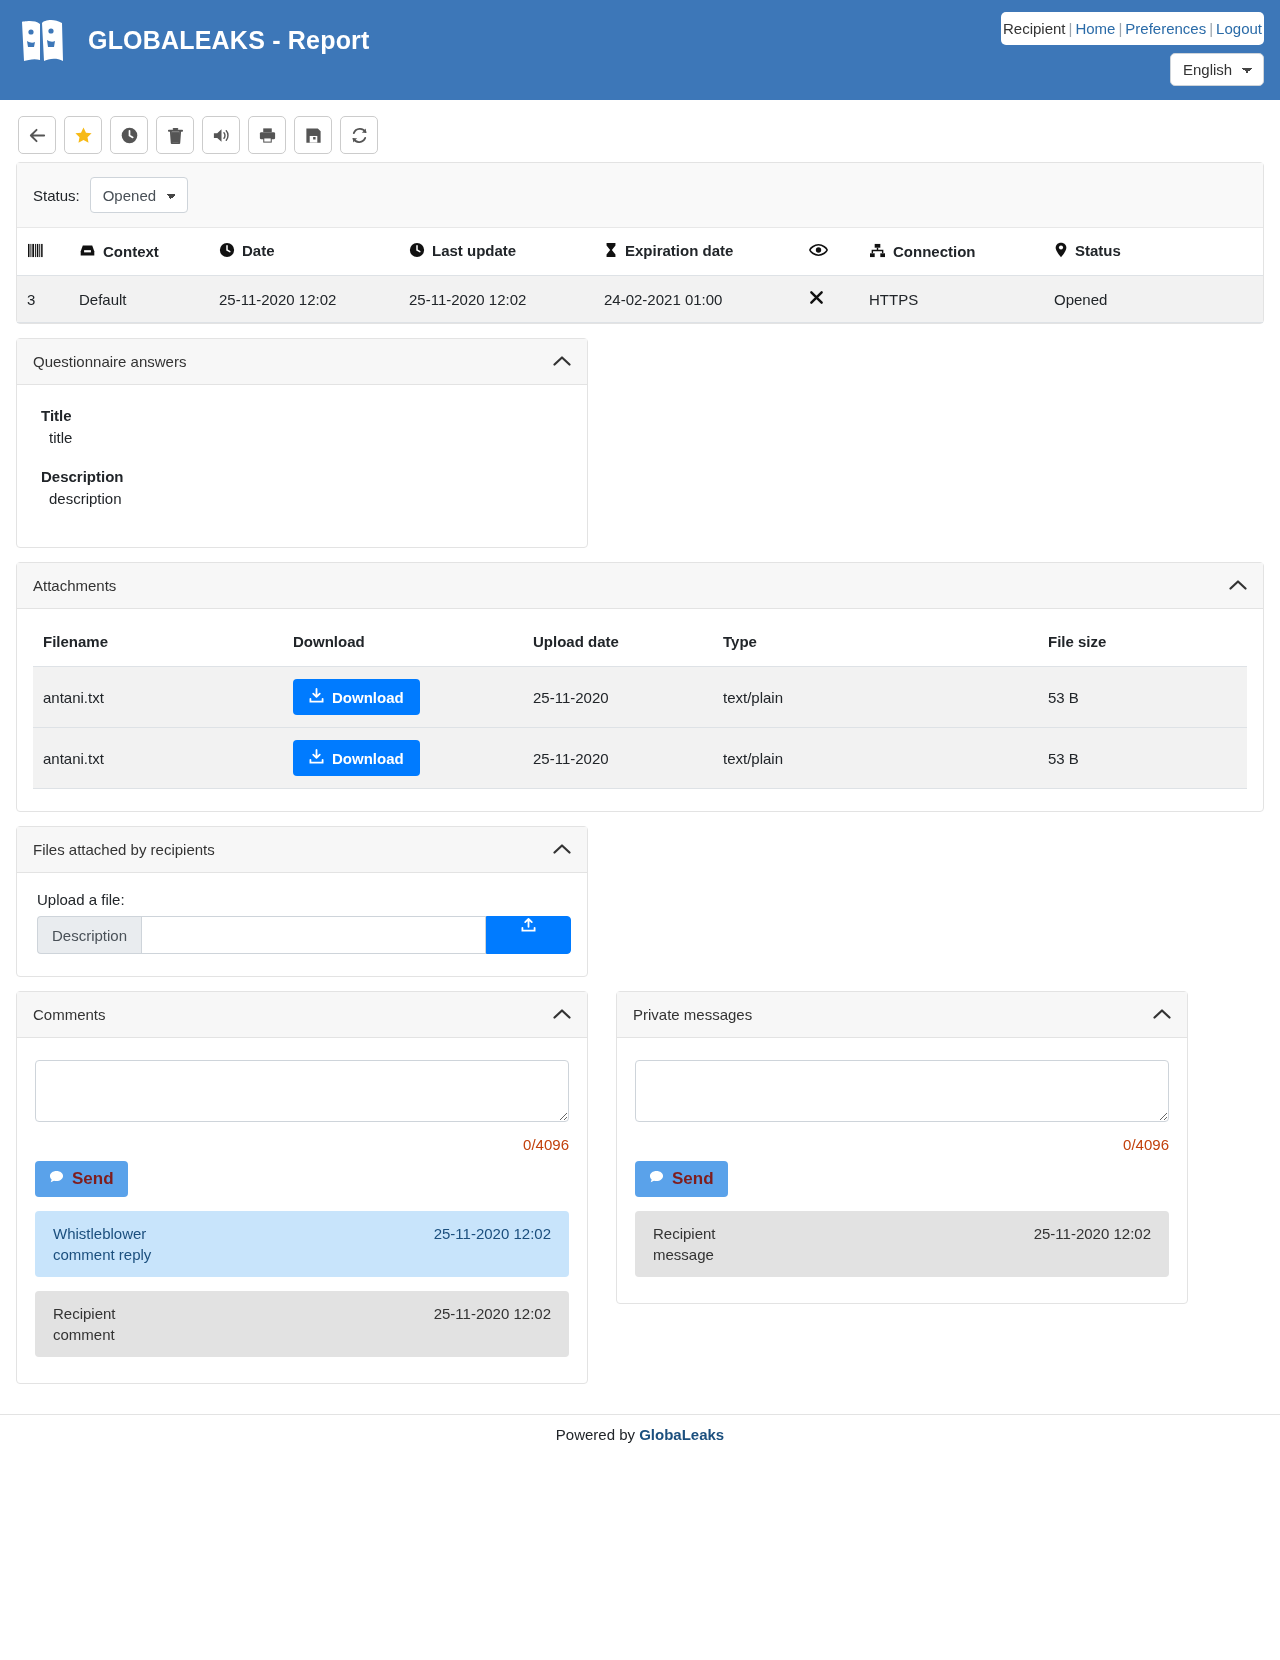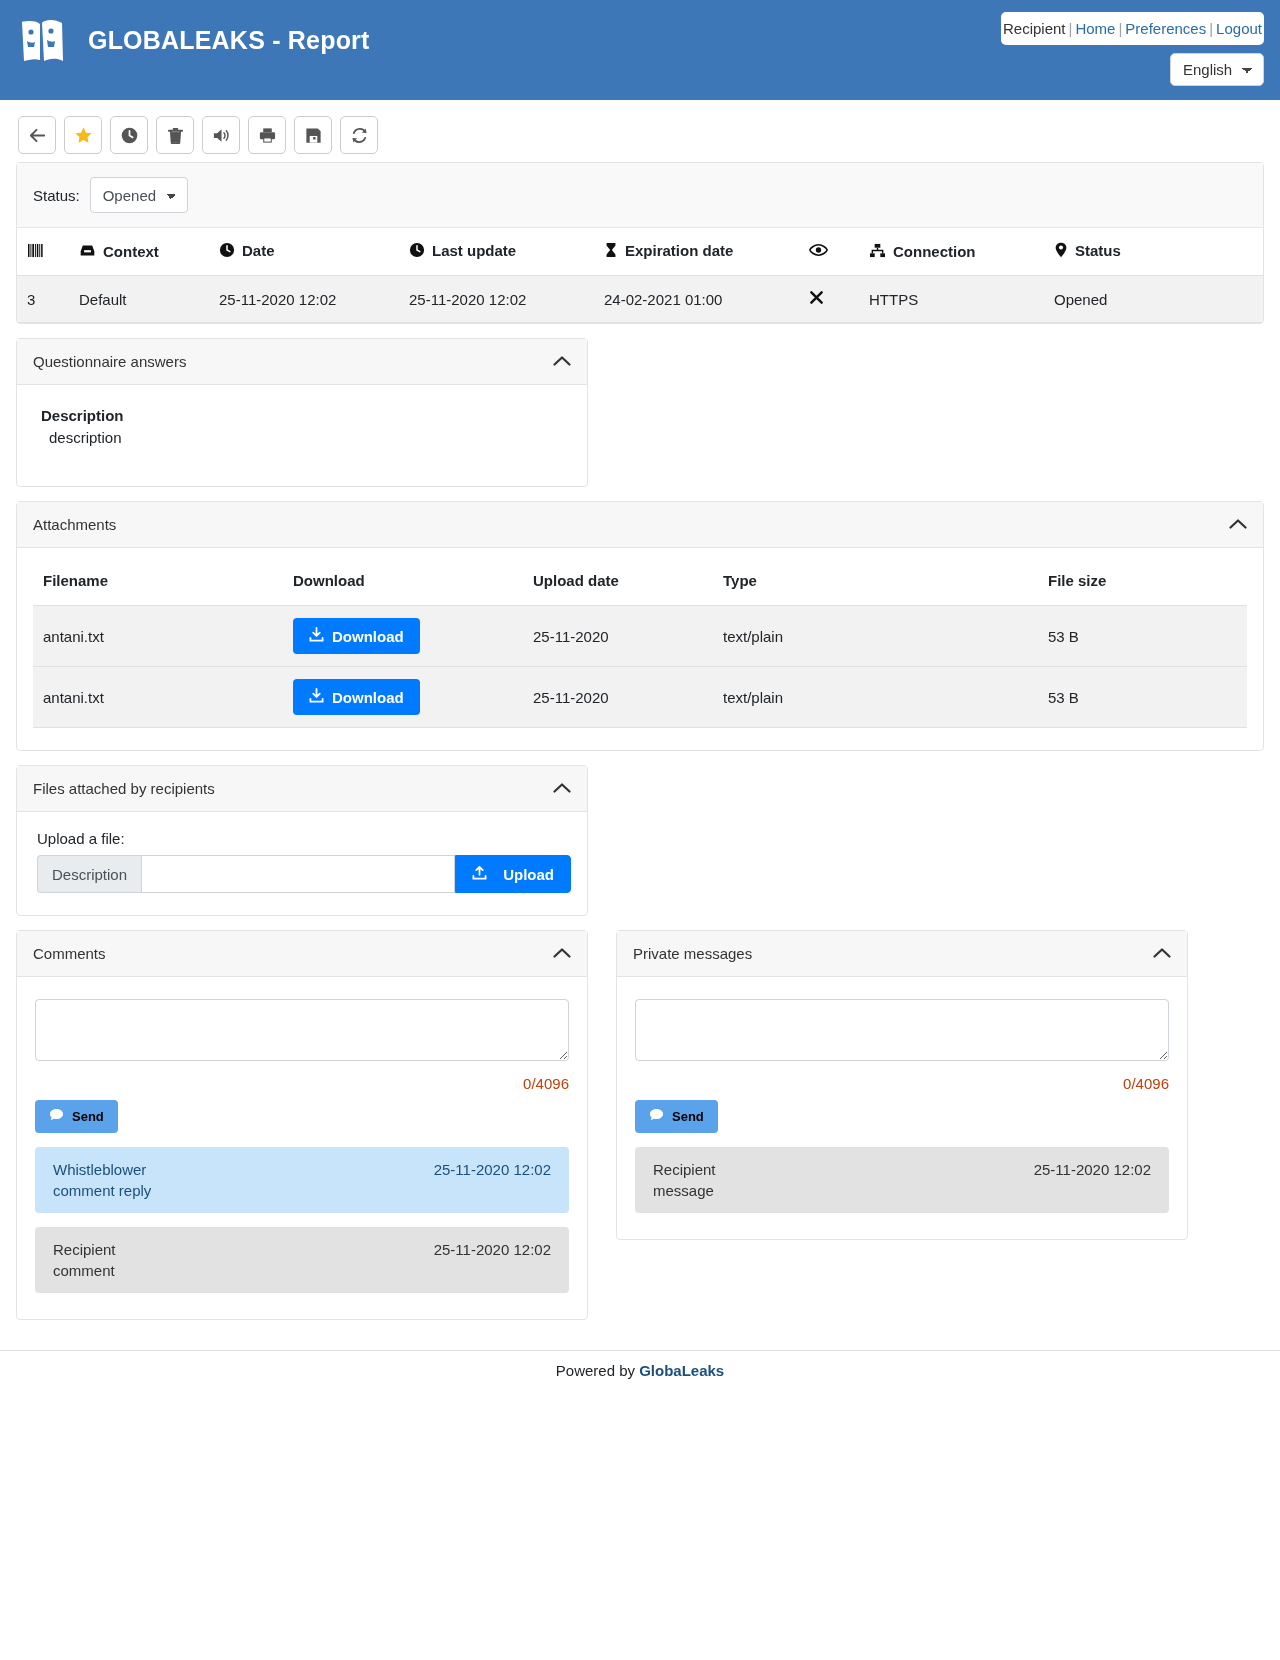--- a/index.html
+++ b/index.html
@@ -141,33 +141,34 @@
   .up-input {
     flex:1; border:1px solid #ced4da; height:38px; padding:0 10px;
     font-size:15px; outline:none; font-family:"Liberation Sans", sans-serif;
   }
   .up-btn {
     background:#007bff; color:#fff; border:1px solid #007bff;
     border-radius:0 4px 4px 0; padding:0 16px; height:38px;
     font-size:15px; font-weight:bold; cursor:pointer;
     display:flex; align-items:center; gap:16px;
     font-family:"Liberation Sans", sans-serif;
+    flex-direction:column;
   }
 
   
   .two-col { display:flex; gap:28px; }
   .msg-area {
     width:100%; height:62px; border:1px solid #ced4da; border-radius:4px;
     resize:vertical; font-family:"Liberation Sans", sans-serif; font-size:15px;
     padding:8px; outline:none; display:block;
   }
   .counter { text-align:right; font-size:15px; color:#c2410c; margin-top:14px; }
   .send-btn {
-    background:#5aa2ea; color:#000000; border:none; border-radius:4px;
-    padding:8px 14px; font-size:13px; font-weight:bold; cursor:pointer;
+    background:#5aa2ea; color:#7f1d1d; border:none; border-radius:4px;
+    padding:8px 14px; font-size:17px; font-weight:bold; cursor:pointer;
     display:inline-flex; align-items:center; gap:8px; margin-top:8px;
     font-family:"Liberation Sans", sans-serif;
   }
   .bubble {
     border-radius:4px; padding:14px 18px; margin-top:14px;
   }
   .bubble-wb { background:#c8e4fb; color:#1b4f7e; }
   .bubble-rc { background:#e2e2e2; color:#333; }
   .bubble-row {
     display:flex; justify-content:space-between; align-items:baseline;
@@ -411,20 +412,24 @@
   <div class="card card-half">
     <div class="sec-head">
       <span class="sec-title">Questionnaire answers</span>
       <span>
         <svg width="18" height="12" viewBox="0 0 18 12">
             <path d="M1.5 9.5 L9 2.5 L16.5 9.5" stroke="#333" stroke-width="2.2" fill="none" stroke-linecap="round" stroke-linejoin="round"></path>
           </svg>
       </span>
     </div>
     <div class="sec-body" style="padding:22px 16px 40px 24px">
+      <div class="q-block">
+        <div class="q-label">Title</div>
+        <div class="q-value">title</div>
+      </div>
       <div class="q-block" style="margin-bottom:0">
         <div class="q-label">Description</div>
         <div class="q-value">description</div>
       </div>
     </div>
   </div>
 
   <div class="card">
     <div class="sec-head">
       <span class="sec-title">Attachments</span>

